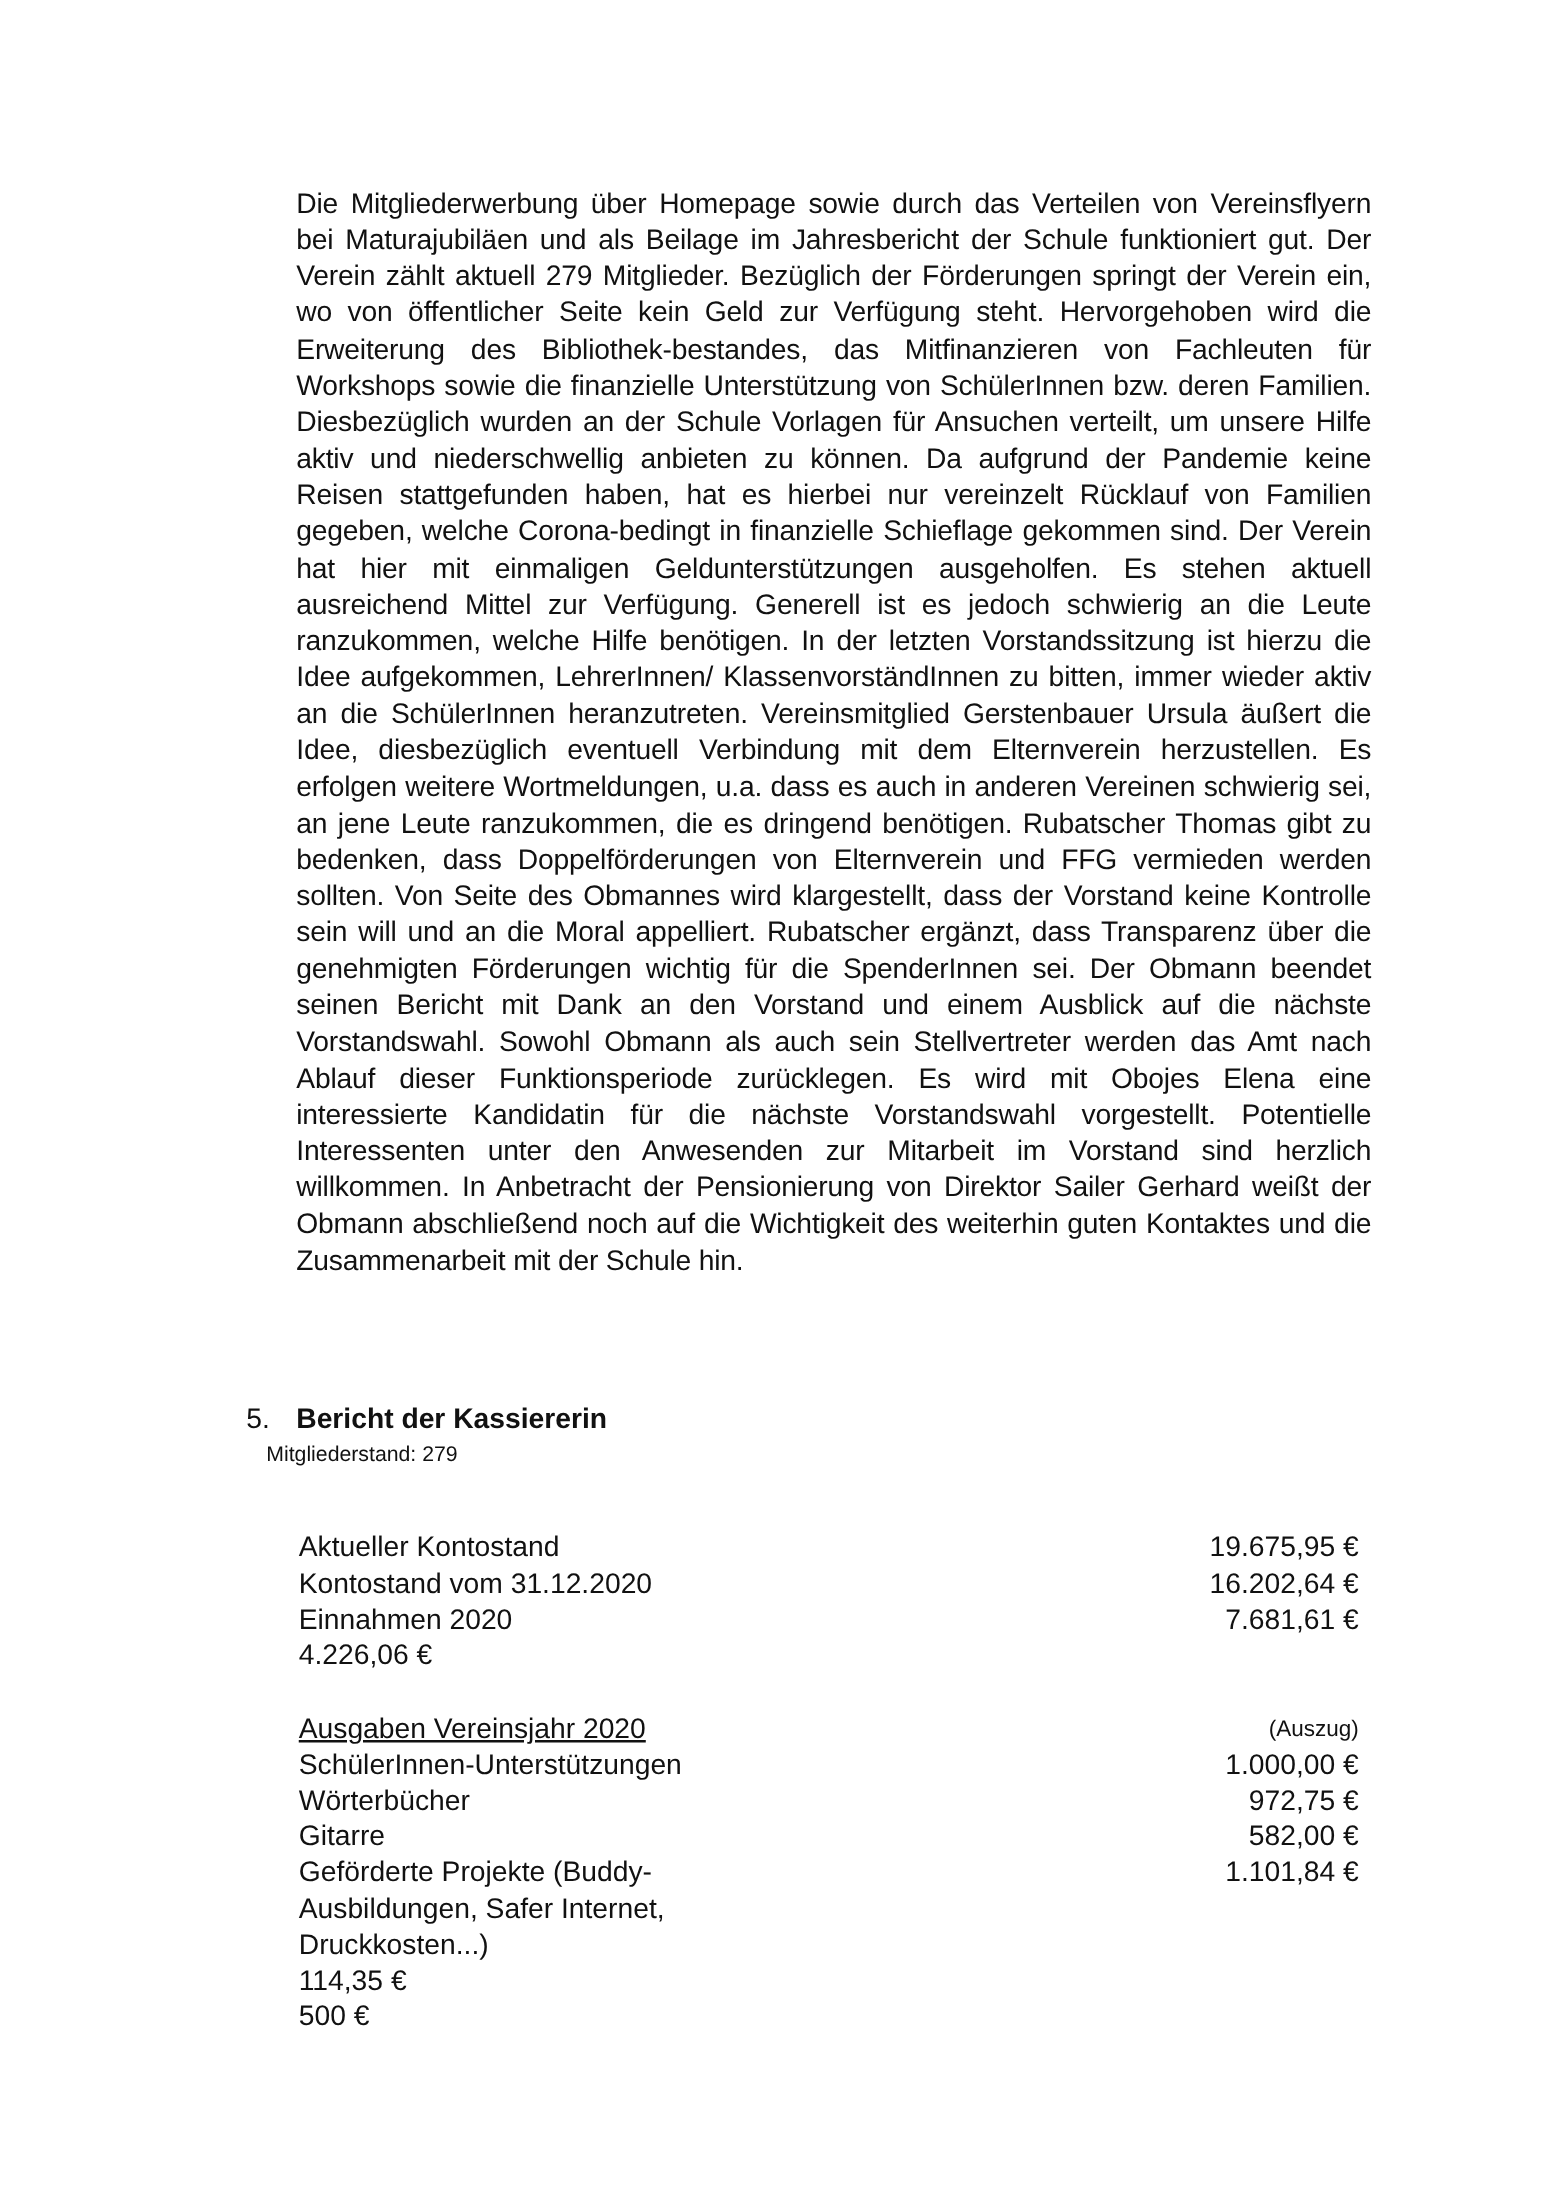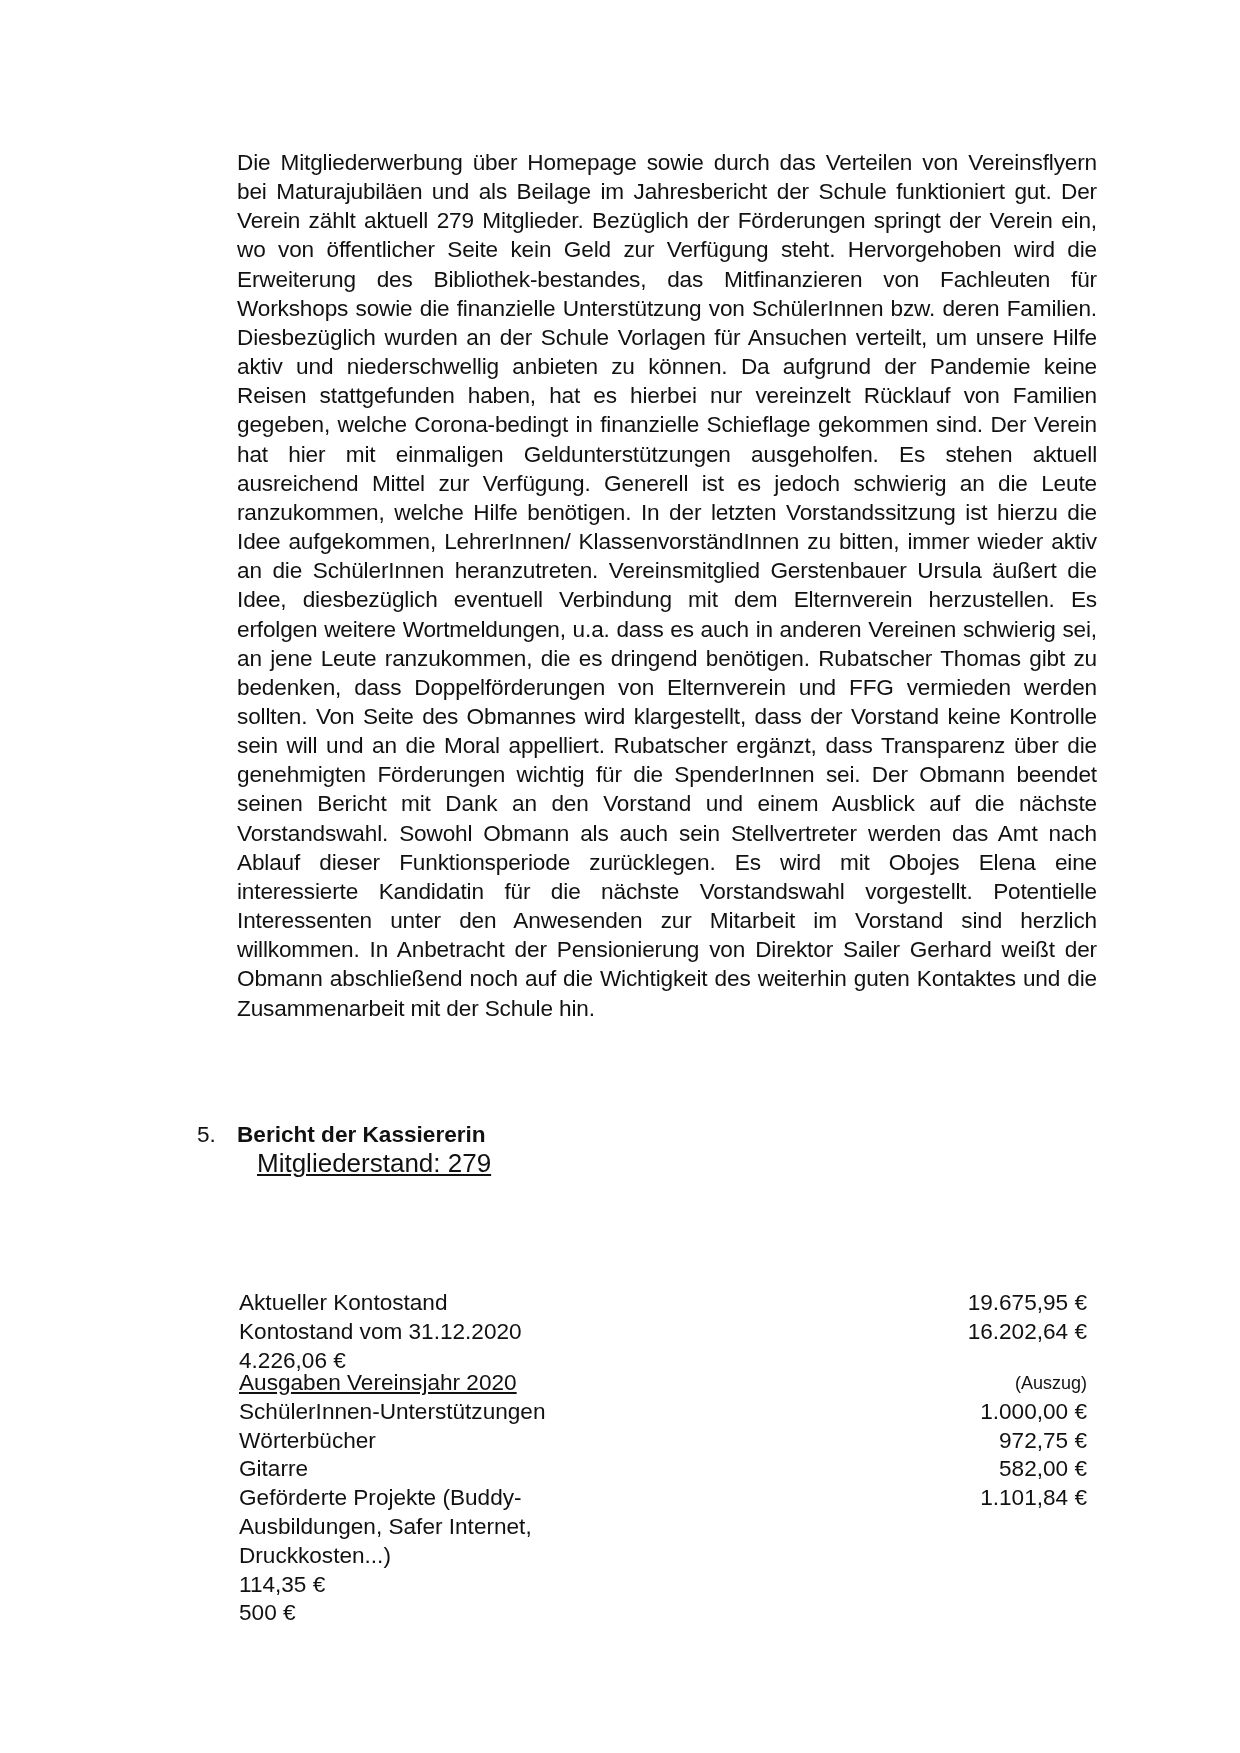--- a/index.html
+++ b/index.html
@@ -25,21 +25,21 @@
   }
   .section {
     position: absolute;
     left: 197px;
     top: 1120px;
     width: 900px;
   }
   .section-head { display: flex; font-size: 22.6px; line-height: 29px; }
   .section-num { width: 40px; }
   .section-title { font-weight: bold; }
-  .section-sub { margin-left: 60px; font-size: 26px; line-height: 29px; text-decoration: underline; }
+  .section-sub { margin-left: 16px; font-size: 17px; line-height: 29px; }
   .fin-table {
     position: absolute;
     left: 239px;
     width: 848px;
     font-size: 22.6px;
     line-height: 28.8px;
   }
   .fin-row { display: flex; justify-content: space-between; align-items: flex-start; }
   .fin-label { width: 360px; }
   .fin-value { text-align: center; white-space: nowrap; }
@@ -54,28 +54,32 @@
   <p class="body-para">Die Mitgliederwerbung über Homepage sowie durch das Verteilen von Vereinsflyern bei Maturajubiläen und als Beilage im Jahresbericht der Schule funktioniert gut. Der Verein zählt aktuell 279 Mitglieder. Bezüglich der Förderungen springt der Verein ein, wo von öffentlicher Seite kein Geld zur Verfügung steht. Hervorgehoben wird die Erweiterung des Bibliothek-bestandes, das Mitfinanzieren von Fachleuten für Workshops sowie die finanzielle Unterstützung von SchülerInnen bzw. deren Familien. Diesbezüglich wurden an der Schule Vorlagen für Ansuchen verteilt, um unsere Hilfe aktiv und niederschwellig anbieten zu können. Da aufgrund der Pandemie keine Reisen stattgefunden haben, hat es hierbei nur vereinzelt Rücklauf von Familien gegeben, welche Corona-bedingt in finanzielle Schieflage gekommen sind. Der Verein hat hier mit einmaligen Geldunterstützungen ausgeholfen. Es stehen aktuell ausreichend Mittel zur Verfügung. Generell ist es jedoch schwierig an die Leute ranzukommen, welche Hilfe benötigen. In der letzten Vorstandssitzung ist hierzu die Idee aufgekommen, LehrerInnen/ KlassenvorständInnen zu bitten, immer wieder aktiv an die SchülerInnen heranzutreten. Vereinsmitglied Gerstenbauer Ursula äußert die Idee, diesbezüglich eventuell Verbindung mit dem Elternverein herzustellen. Es erfolgen weitere Wortmeldungen, u.a. dass es auch in anderen Vereinen schwierig sei, an jene Leute ranzukommen, die es dringend benötigen. Rubatscher Thomas gibt zu bedenken, dass Doppelförderungen von Elternverein und FFG vermieden werden sollten. Von Seite des Obmannes wird klargestellt, dass der Vorstand keine Kontrolle sein will und an die Moral appelliert. Rubatscher ergänzt, dass Transparenz über die genehmigten Förderungen wichtig für die SpenderInnen sei. Der Obmann beendet seinen Bericht mit Dank an den Vorstand und einem Ausblick auf die nächste Vorstandswahl. Sowohl Obmann als auch sein Stellvertreter werden das Amt nach Ablauf dieser Funktionsperiode zurücklegen. Es wird mit Obojes Elena eine interessierte Kandidatin für die nächste Vorstandswahl vorgestellt. Potentielle Interessenten unter den Anwesenden zur Mitarbeit im Vorstand sind herzlich willkommen. In Anbetracht der Pensionierung von Direktor Sailer Gerhard weißt der Obmann abschließend noch auf die Wichtigkeit des weiterhin guten Kontaktes und die Zusammenarbeit mit der Schule hin.</p>
 
   <div class="section">
     <div class="section-head">
       <span class="section-num">5.</span>
       <span class="section-title">Bericht der Kassiererin</span>
     </div>
     <div class="section-sub">Mitgliederstand: 279</div>
   </div>
 
-  <div class="fin-table" style="top:1289px;">
+  <div class="fin-table" style="top:1224px;">
     <div class="fin-row">
       <span class="fin-label">Aktueller Kontostand</span>
       <span class="fin-value">19.675,95 €</span>
     </div>
     <div class="fin-row">
       <span class="fin-label">Kontostand vom 31.12.2020</span>
       <span class="fin-value">16.202,64 €</span>
+    </div>
+    <div class="fin-row">
+      <span class="fin-label">Einnahmen 2020</span>
+      <span class="fin-value">7.681,61 €</span>
     </div>
     <div class="fin-row">
       <span class="fin-value">4.226,06 €</span>
     </div>
   </div>
 
   <div class="fin-table" style="top:1369px;">
     <div class="fin-row fin-head">
       <span class="fin-label">Ausgaben Vereinsjahr 2020</span>
       <span class="fin-value">(Auszug)</span>

